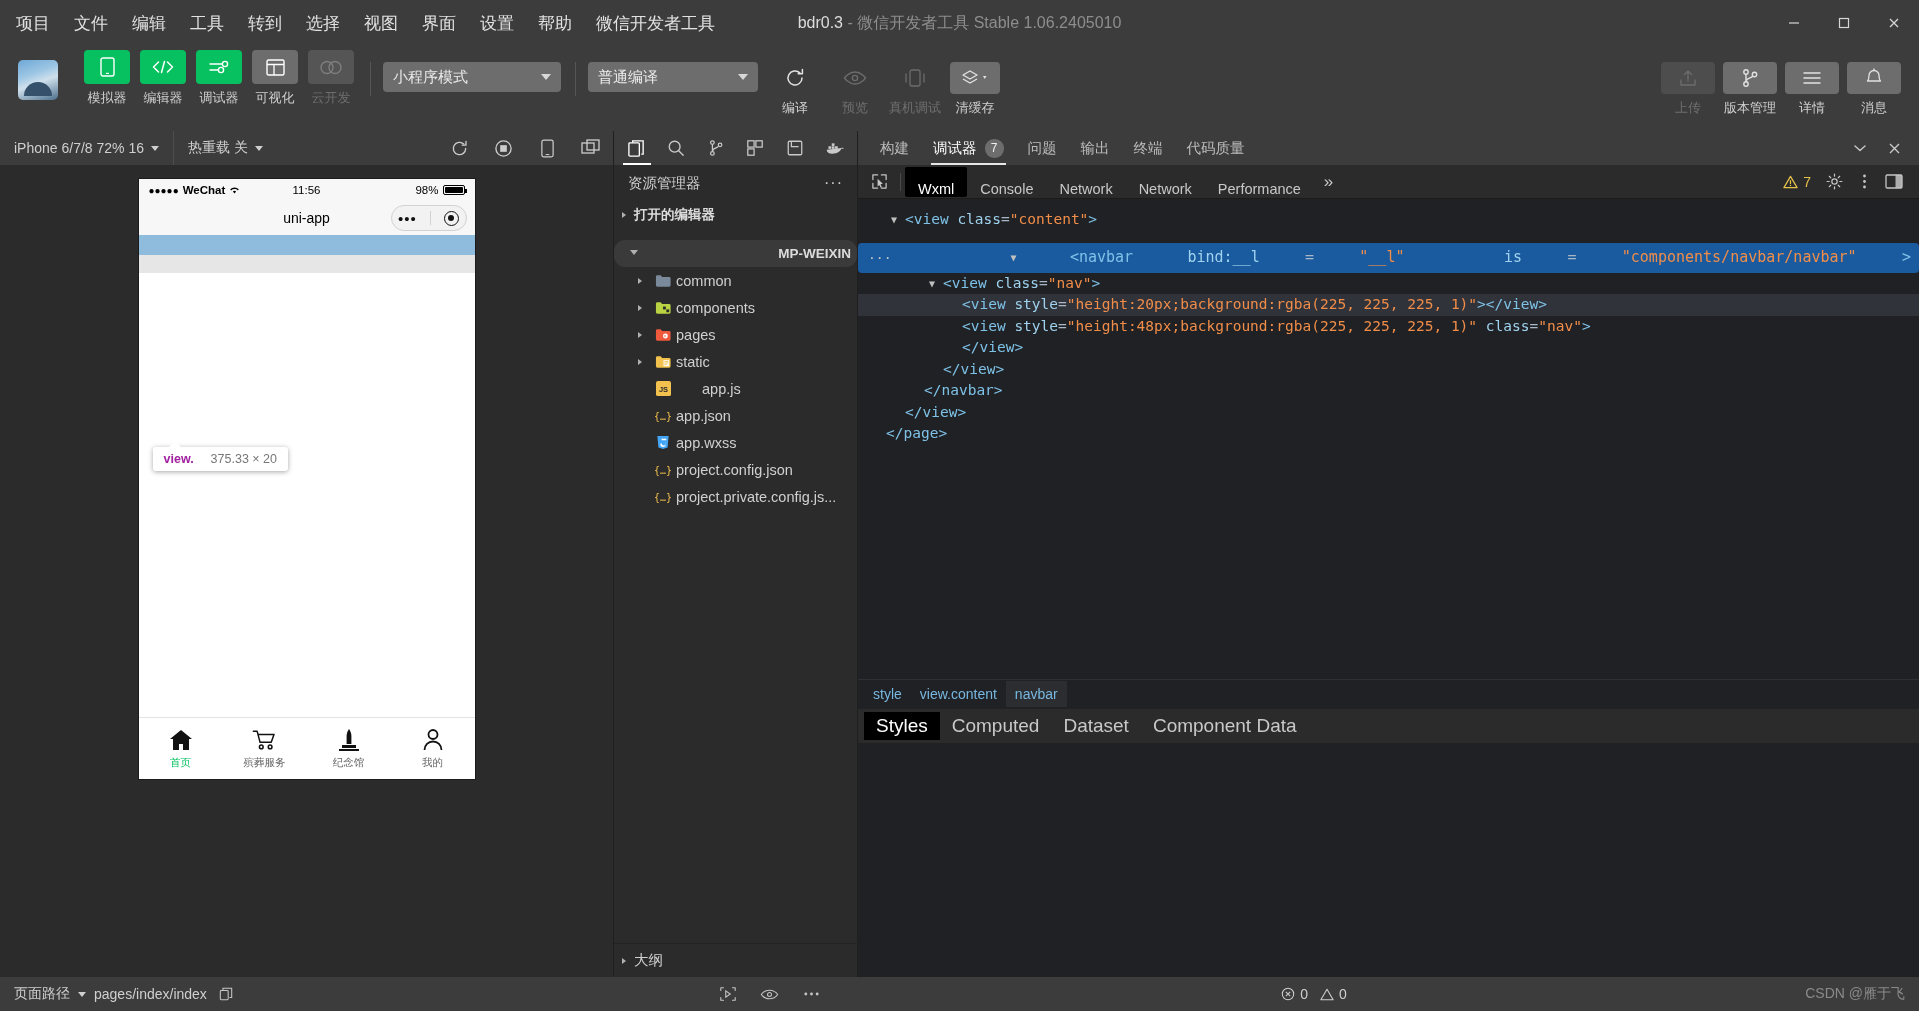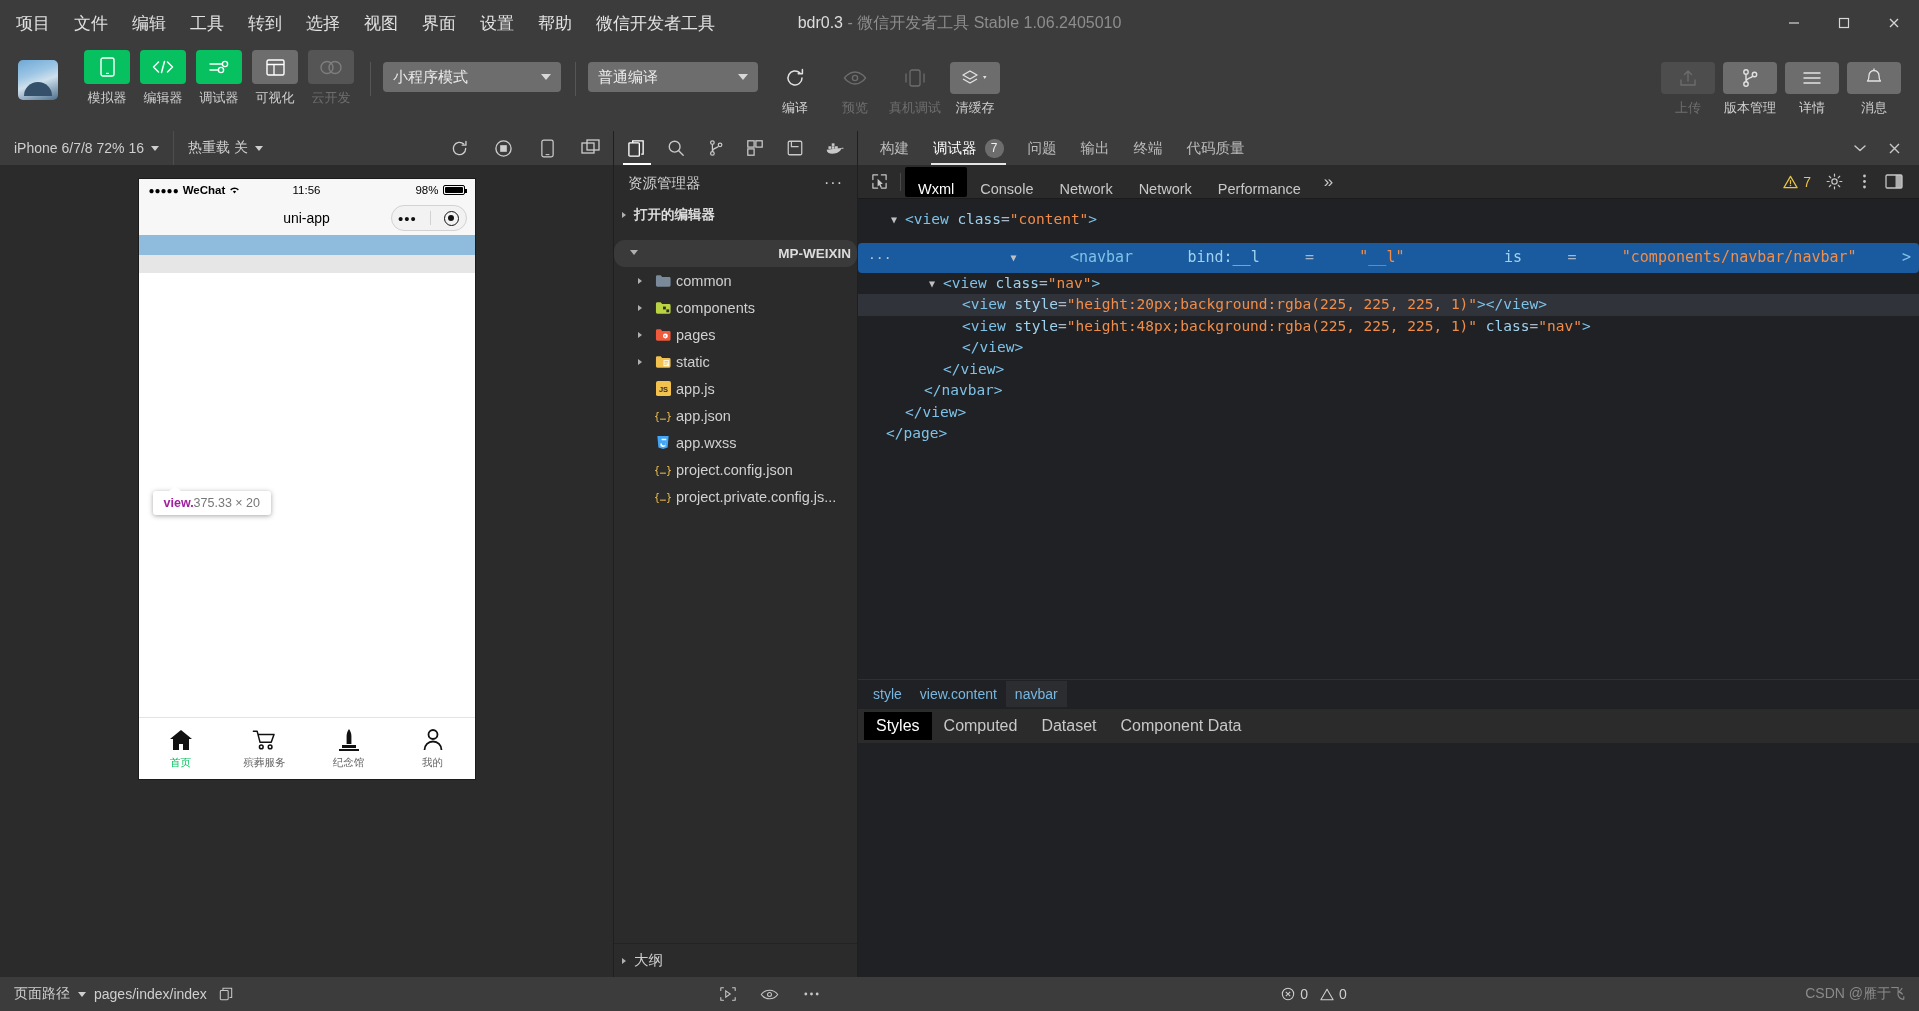--- a/index.html
+++ b/index.html
@@ -93,21 +93,21 @@
     display:flex; align-items:center; justify-content:space-around; }
   .ph-caps .dots3 { font-size:15px; letter-spacing:1px; color:#111; line-height:1; }
   .ph-caps .tgt { width:15px; height:15px; border:1.6px solid #111; border-radius:50%;
     display:flex; align-items:center; justify-content:center; }
   .ph-caps .tgt:after { content:""; width:6px; height:6px; background:#111; border-radius:50%; }
   .ph-caps .capdiv { width:1px; height:14px; background:#d2d2d2; }
   .ph-sel { height:20px; background:#8fbbdd; }
   .ph-band { height:18px; background:#e6e6e6; }
   .tip { position:absolute; left:14px; top:268px; background:#fff; border-radius:3px;
     box-shadow:0 1px 5px rgba(0,0,0,.35); padding:5px 11px; font-size:12.5px; display:flex;
-    gap:0; align-items:baseline; white-space:nowrap; z-index:5;margin-top:44px; }
+    gap:17px; align-items:baseline; white-space:nowrap; z-index:5; }
   .tip:before { content:""; position:absolute; top:-5px; left:16px; border-left:6px solid transparent;
     border-right:6px solid transparent; border-bottom:5px solid #fff; }
   .tip .tag { color:#a020a0; font-weight:700; }
   .tip .dim { color:#777; }
   .tabbar { position:absolute; left:0; right:0; bottom:0; height:62px; background:#fff;
     border-top:1px solid #e3e3e3; display:flex; }
   .tabitem { flex:1; display:flex; flex-direction:column; align-items:center;
     justify-content:center; gap:4px; cursor:pointer; }
   .tabitem .tlbl { font-size:10.5px; color:#666; }
   .tabitem.active .tlbl { color:#07c160; }
@@ -180,21 +180,21 @@
   .tag { color:#7ec2e8; }
   .pnc { color:#a9b7c6; }
   .attr { color:#9fd2ee; }
   .val { color:#f08d49; }
 
   .crumbs { height:30px; flex:0 0 30px; background:#202124; display:flex; align-items:center;
     padding:0 6px; font-size:14px; border-top:1px solid #2f3035; }
   .crumb { padding:0 9px; height:26px; display:flex; align-items:center; color:#77b7e0; cursor:pointer; }
   .crumb.active { background:#2b2d30; }
   .styles-tabs { height:34px; flex:0 0 34px; background:#2b2b2b; display:flex; align-items:center;
-    padding:0 6px; font-size:16px; }
+    padding:0 6px; font-size:19px; }
   .styles-tabs .st { padding:0 12px; height:28px; display:flex; align-items:center;
     color:#c8c8c8; cursor:pointer; }
   .styles-tabs .st.active { background:#000; color:#fff; }
   .filterbar { height:34px; flex:0 0 34px; background:#2b2b2b; display:flex; align-items:center;
     padding:0 12px; gap:8px; border-top:1px solid #1f1f1f; }
   .filterbar input { flex:1; background:transparent; border:none; outline:none; color:#ddd;
     font-size:14px; font-family:"Liberation Sans",sans-serif; }
   .filterbar input::placeholder { color:#8d8d8d; }
   .filterbar .cls { color:#d8d8d8; font-size:14px; padding:0 6px; cursor:pointer; }
   .filterbar .ic { width:26px; height:26px; display:flex; align-items:center;
@@ -614,21 +614,21 @@
           </span>
         <span class="fico">
           <svg width="17" height="14" viewBox="0 0 18 14">
               <path d="M1 2.5A1.5 1.5 0 0 1 2.5 1H6l1.6 1.8H15A1.5 1.5 0 0 1 16.5 4.3v7.2A1.5 1.5 0 0 1 15 13H2.5A1.5 1.5 0 0 1 1 11.5z" fill="#f2c14e"></path>
               <rect x="9" y="5" width="6" height="6.5" fill="#fff" opacity=".9"></rect>
               <path d="M10 6.5h4M10 8h4M10 9.5h2.5" stroke="#f2c14e" stroke-width=".9"></path>
             </svg>
         </span>
         <span class="fname">static</span>
       </div>
-      <div class="tree-row" style="padding-left:36px;">
+      <div class="tree-row" style="padding-left:36px;gap:26px;">
         <span class="fico">
           <svg width="15" height="15" viewBox="0 0 16 16">
               <rect width="16" height="16" rx="2" fill="#f2c14e"></rect>
               <text x="8" y="11.5" font-size="8" font-weight="bold" text-anchor="middle" fill="#2b2b2b" font-family="Liberation Sans">JS</text>
             </svg>
         </span>
         <span class="fname">app.js</span>
       </div>
       <div class="tree-row" style="padding-left:36px;">
         <span class="fico">

